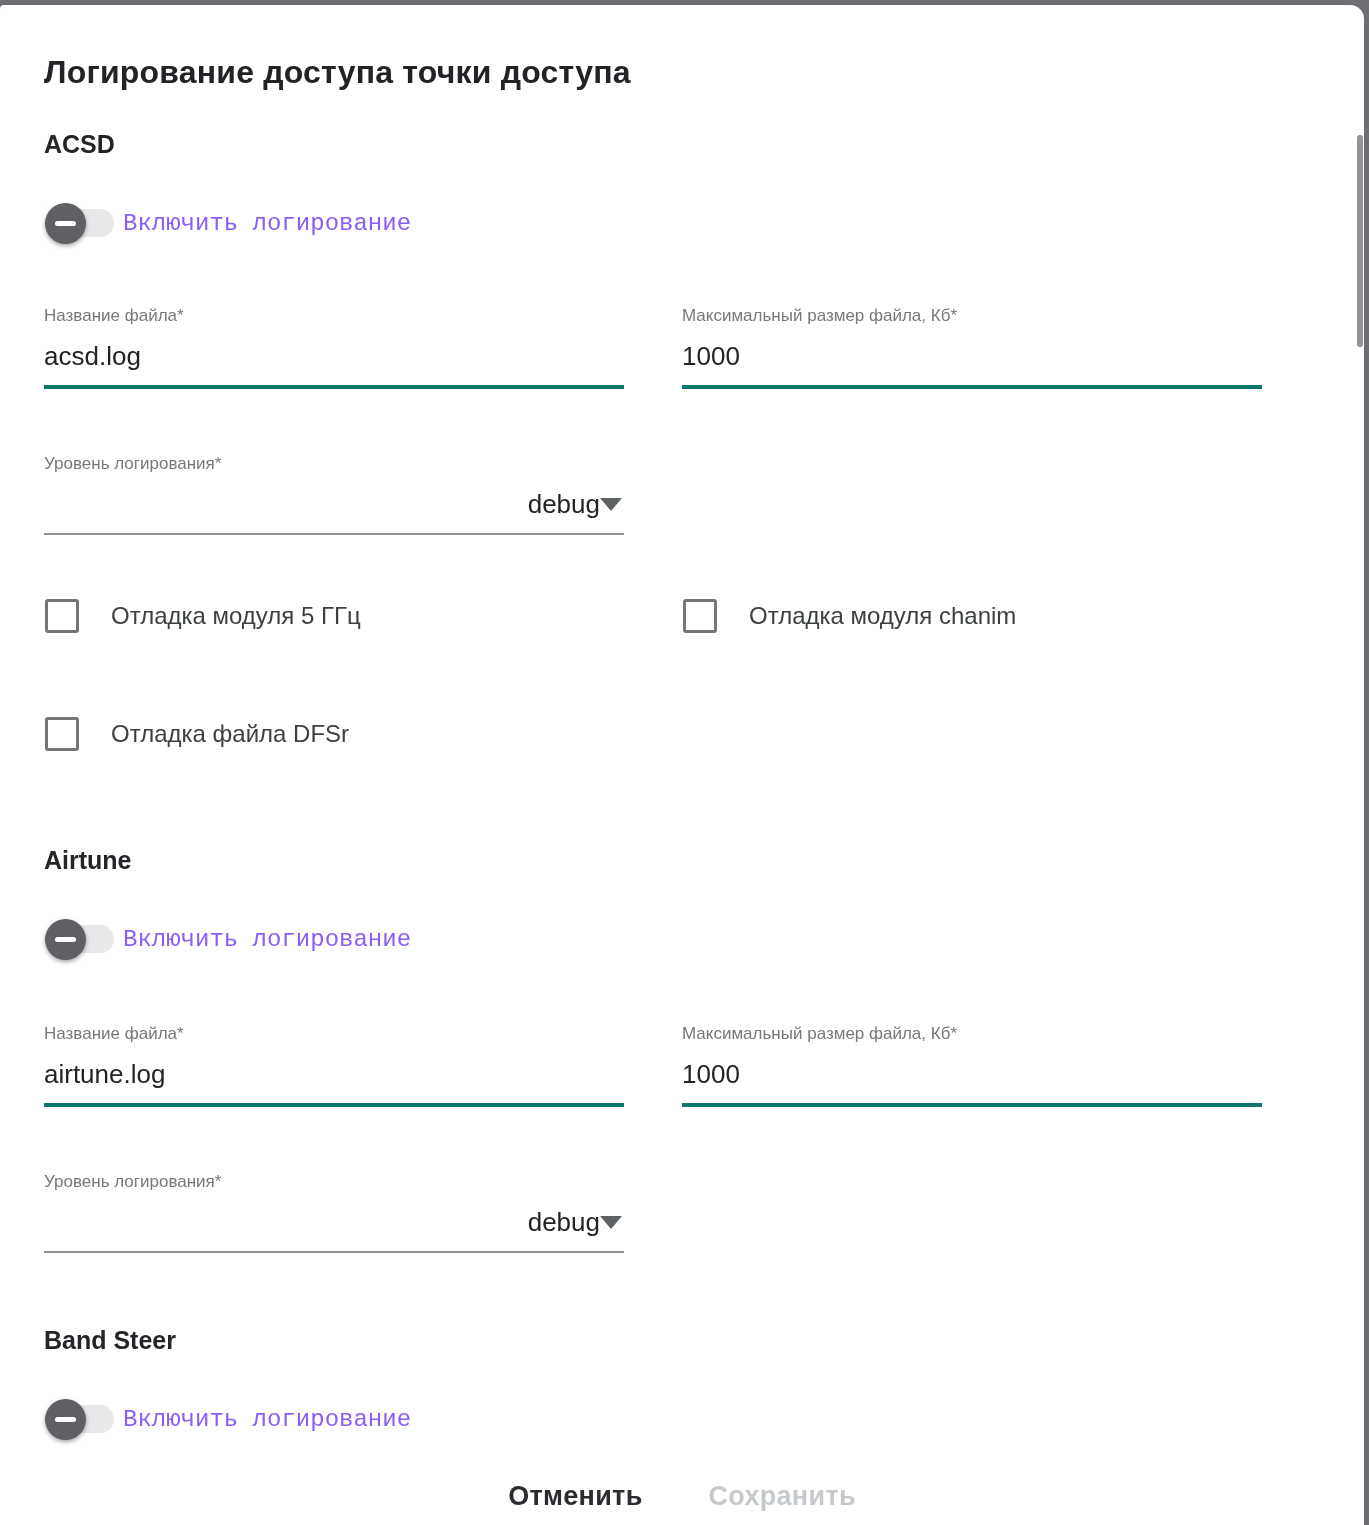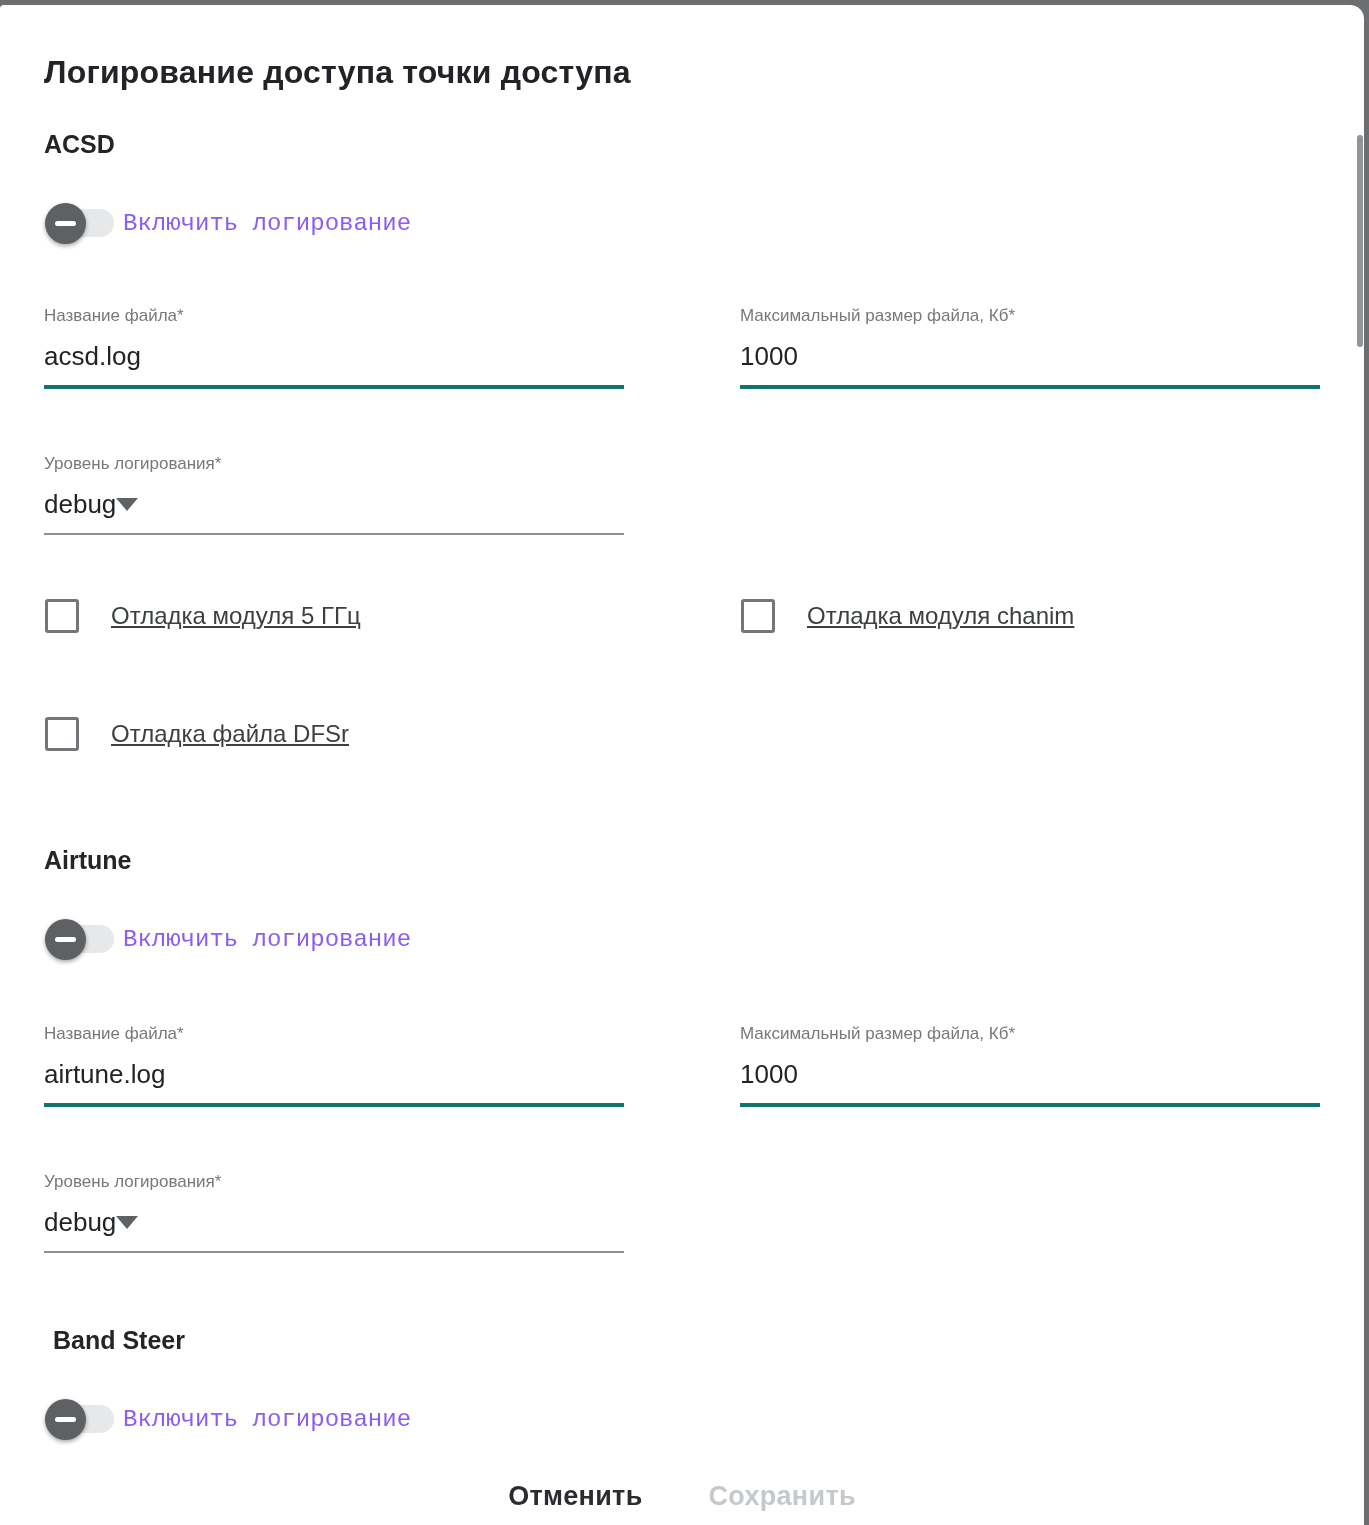--- a/index.html
+++ b/index.html
@@ -35,46 +35,46 @@
     position:absolute; left:0; top:0; width:41px; height:41px; border-radius:50%;
     background:#5e6063; box-shadow:0 2px 4px rgba(0,0,0,0.35);
   }
   .switch .minus {
     position:absolute; left:50%; top:50%; width:21px; height:5px;
     margin-left:-10.5px; margin-top:-2.5px; border-radius:2.5px; background:#ffffff;
   }
   .toggle-label { margin-left:8px; font-size:24px; color:#8b5cf6;font-family:Liberation Mono, monospace; }
 
   
-  .two-col { display:grid; grid-template-columns:580px 580px; column-gap:116px; }
+  .two-col { display:grid; grid-template-columns:580px 580px; column-gap:58px; }
   .field-label { font-size:17px; line-height:22px; color:#76787b; }
   .field-input {
     display:block; width:100%; margin-top:12px; padding:0 0 12px 0;
     border:none; border-bottom:4px solid #0f766e; outline:none;
     font-family:"Liberation Sans", sans-serif; font-size:26px; line-height:34px;
     color:#212326; background:transparent;
   }
   .select-box {
-    display:flex; align-items:center; justify-content:flex-start;
+    display:flex; align-items:center; justify-content:flex-end;
     margin-top:12px; padding:0 0 12px 0; border-bottom:2px solid #8d9093; cursor:pointer;
   }
   .select-value { font-size:26px; line-height:34px; color:#212326; }
   .dd-arrow {
     width:0; height:0; margin-right:2px;
     border-left:11px solid transparent; border-right:11px solid transparent;
     border-top:13px solid #5f6265;
   }
 
   
   .checkbox-item { display:flex; align-items:center; cursor:pointer; }
   .checkbox-box {
     width:34px; height:34px; margin-left:1px; flex:0 0 auto;
     border:3px solid #737578; border-radius:3px; background:#ffffff;
   }
-  .checkbox-label { margin-left:32px; font-size:24px; color:#3c4043;text-decoration:underline; }
+  .checkbox-label { margin-left:32px; font-size:24px; color:#3c4043; }
 
   
   .footer {
     margin-top:37px; display:flex; justify-content:center; align-items:flex-start; gap:62px;
   }
   .btn {
     border:none; background:transparent; cursor:pointer;
     font-family:"Liberation Sans", sans-serif; font-size:27px; font-weight:bold;
     padding:4px 2px; letter-spacing:0.3px;
   }
@@ -83,21 +83,21 @@
 
   
   .scrollbar-thumb {
     position:absolute; right:1px; top:130px; width:6px; height:212px;
     border-radius:3px; background:#929496;
   }
 
   
   .mt-48{margin-top:36px;} .mt-44{margin-top:44px;} .mt-61{margin-top:61px;}
   .mt-46{margin-top:64px;} .mt-64{margin-top:64px;} .mt-84{margin-top:84px;}
-  .mt-94{margin-top:94px;} .mt-63{margin-top:63px;} .mt-72{margin-top:72px;margin-left:9px;}
+  .mt-94{margin-top:94px;} .mt-63{margin-top:63px;} .mt-72{margin-top:72px;}
 </style>
 </head>
 <body>
 
 <div class="dialog">
   <div class="dialog-content">
 
     <h1 class="dialog-title">Логирование доступа точки доступа</h1>
 
     <h2 class="section-heading mt-48">ACSD</h2>

